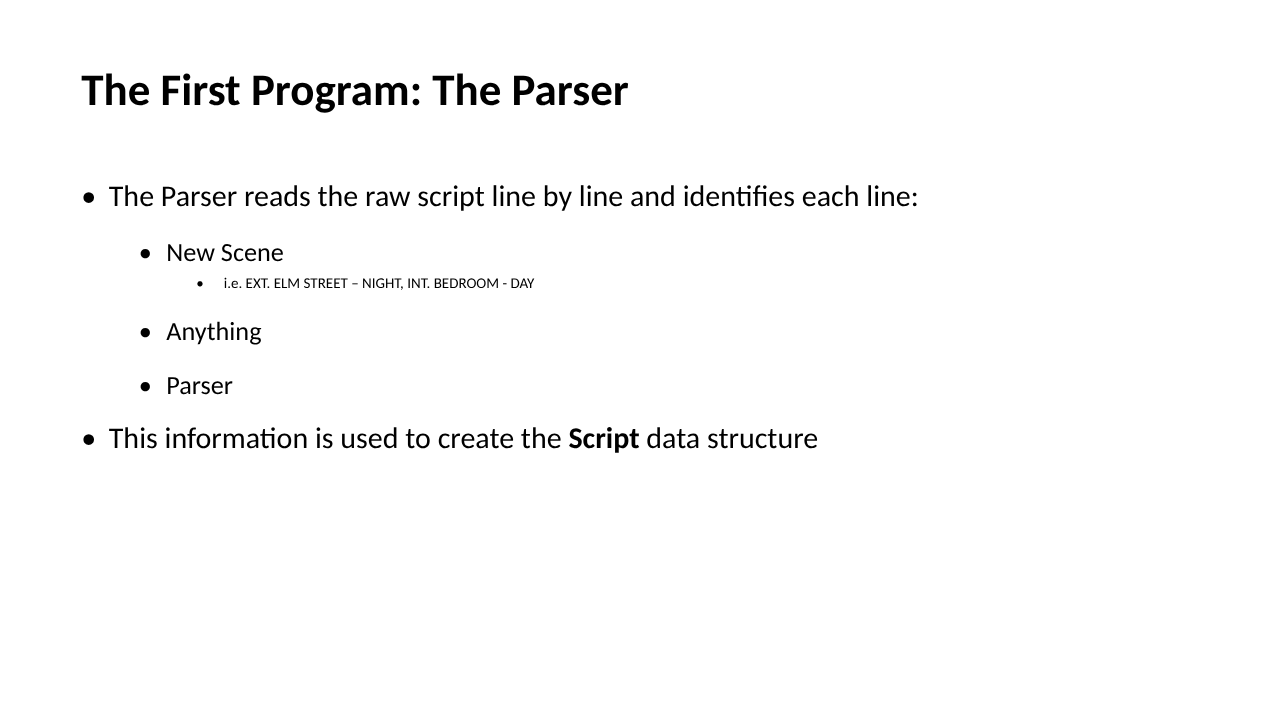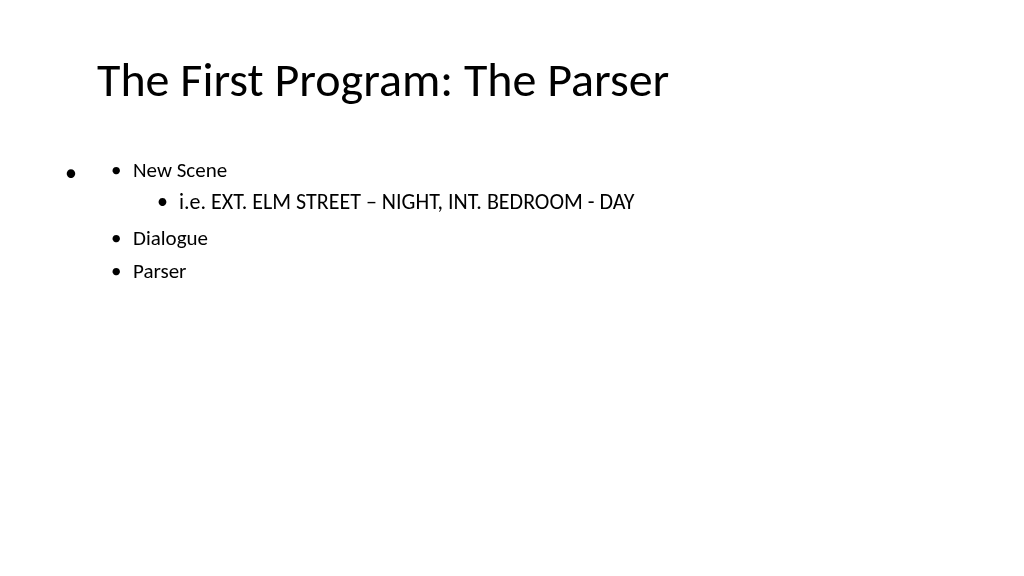--- a/index.html
+++ b/index.html
@@ -9,24 +9,23 @@
     }
     body {
       width: 1024px;
       height: 576px;
       font-family: Calibri, 'Segoe UI', Arial, sans-serif;
       background: #ffffff;
       color: #000000;
       padding: 50px 65px;
     }
     h1 {
-      font-size: 48px;
-      font-weight: 400;
+      font-size: 36px;
+      font-weight: 700;
       margin-bottom: 48px;
-      margin-left: 32px;
     }
     ul {
       list-style: none;
     }
     ul.level1 > li {
       font-size: 24px;
       margin-bottom: 12px;
       padding-left: 22px;
       position: relative;
       line-height: 1.3;
@@ -40,32 +39,33 @@
     ul.level2 {
       margin-top: 8px;
     }
     ul.level2 > li {
       font-size: 21px;
       padding-left: 22px;
       margin-left: 24px;
       margin-bottom: 6px;
       position: relative;
       line-height: 1.3;
+      margin-top: 16px;
     }
     ul.level2 > li::before {
       content: "•";
       position: absolute;
       left: 0;
       top: 0;
     }
     ul.level3 {
       margin-top: 4px;
     }
     ul.level3 > li {
-      font-size: 22px;
+      font-size: 12px;
       padding-left: 22px;
       margin-left: 24px;
       margin-bottom: 8px;
       position: relative;
       line-height: 1.3;
     }
     ul.level3 > li::before {
       content: "•";
       position: absolute;
       left: 0;
@@ -75,30 +75,34 @@
       font-weight: bold;
     }
   </style>
 </head>
 <body>
 
 <h1>The First Program: The Parser</h1>
 
 <ul class="level1">
   <li>
+    <span>The Parser reads the raw script line by line and identifies each line:</span>
     <ul class="level2">
       <li>
         <span>New Scene</span>
         <ul class="level3">
           <li>
             <span>i.e. EXT. ELM STREET – NIGHT, INT. BEDROOM - DAY</span>
           </li>
         </ul>
       </li>
       <li>
-        <span>Dialogue</span>
+        <span>Anything</span>
       </li>
       <li>
         <span>Parser</span>
       </li>
     </ul>
   </li>
+  <li>
+    <span>This information is used to create the </span><span class="bold">Script</span><span> data structure</span>
+  </li>
 </ul>
 
 </body></html>

